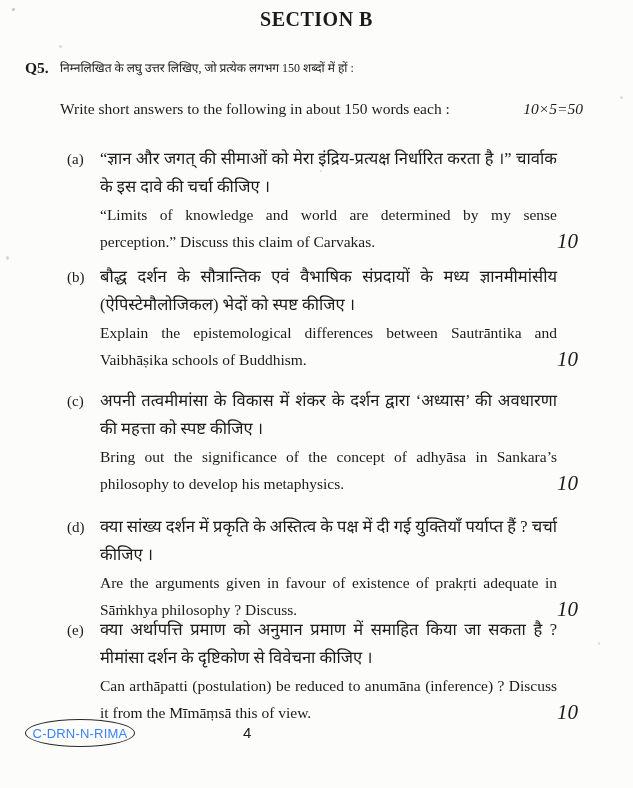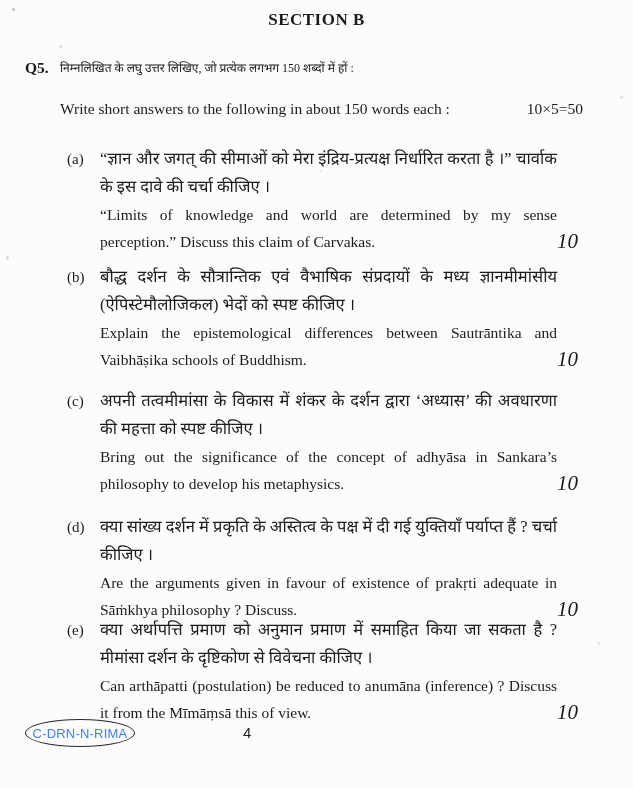--- a/index.html
+++ b/index.html
@@ -12,21 +12,21 @@
   .page {
     position: relative;
     width: 633px; height: 788px;
     background: #fcfcfa;
     color: #1b1b1b;
     overflow: hidden;
   }
   .section-title {
     position: absolute; top: 10px; left: 0; width: 100%;
     text-align: center;
-    font-weight: 700; font-size: 17px; line-height: 19px;
+    font-weight: 700; font-size: 20px; line-height: 19px;
     letter-spacing: 0.5px;
   }
   
   .q5-row {
     position: absolute; top: 54px; left: 25px; width: 556px;
     display: flex;
   }
   .q5-label {
     width: 35px; flex: 0 0 35px;
     font-weight: 700; font-size: 15.5px; line-height: 28px;
@@ -34,21 +34,21 @@
   .q5-hindi {
     flex: 1;
     font-size: 12px; line-height: 28px;
   }
   
   .intro-row {
     position: absolute; top: 95px; left: 60px; width: 523px;
     display: flex; justify-content: space-between;
     font-size: 15.5px; line-height: 27px;
   }
-  .marks { }
+  .marks { font-style: italic; }
   
   .subq {
     position: absolute; left: 67px; width: 511px;
   }
   .subq-inner { display: flex; }
   .subq-label {
     width: 33px; flex: 0 0 33px;
     font-size: 15px; line-height: 28px;
   }
   .subq-content { width: 457px; }

